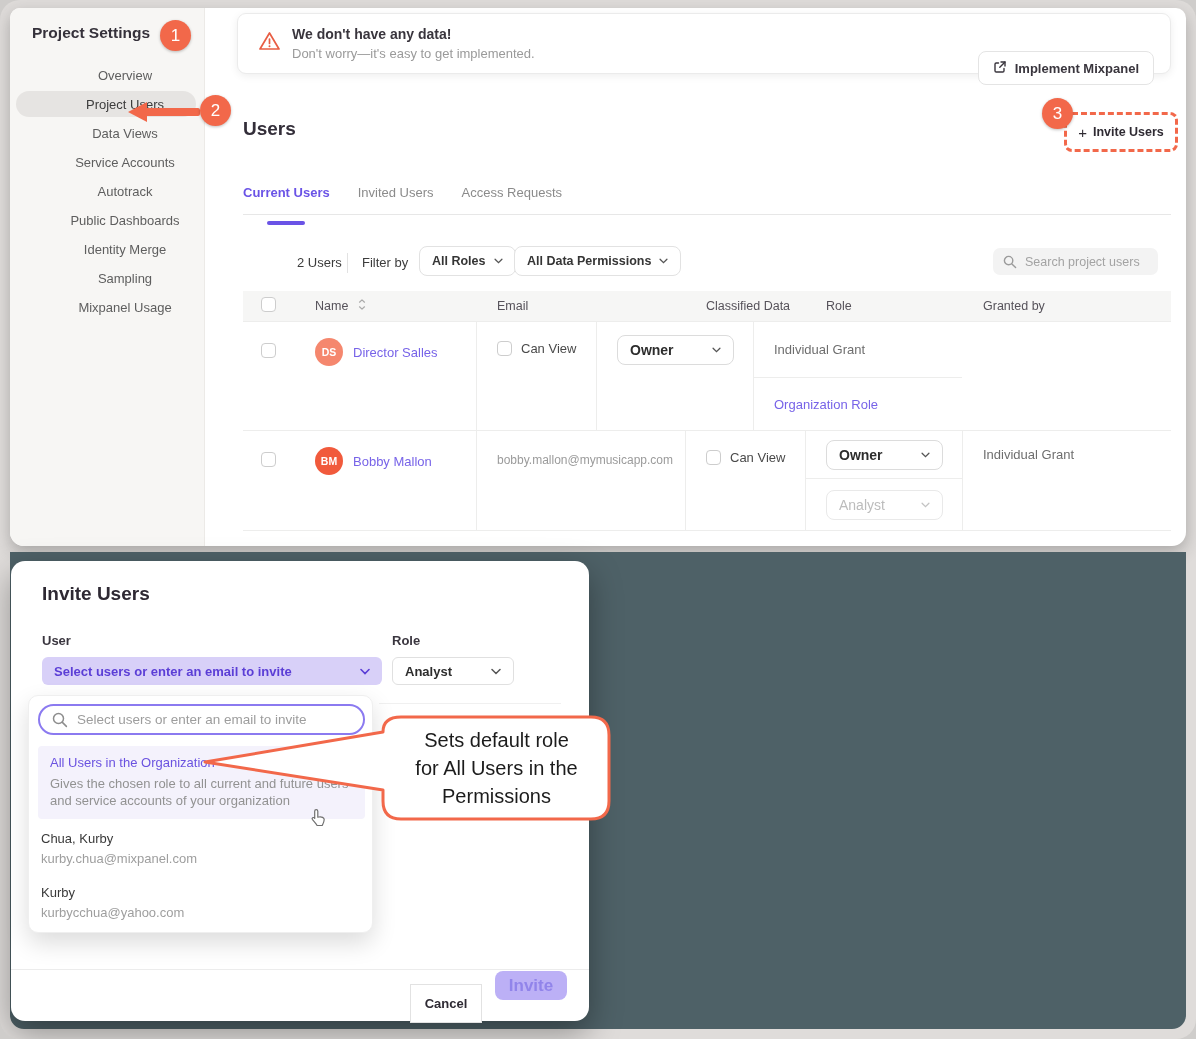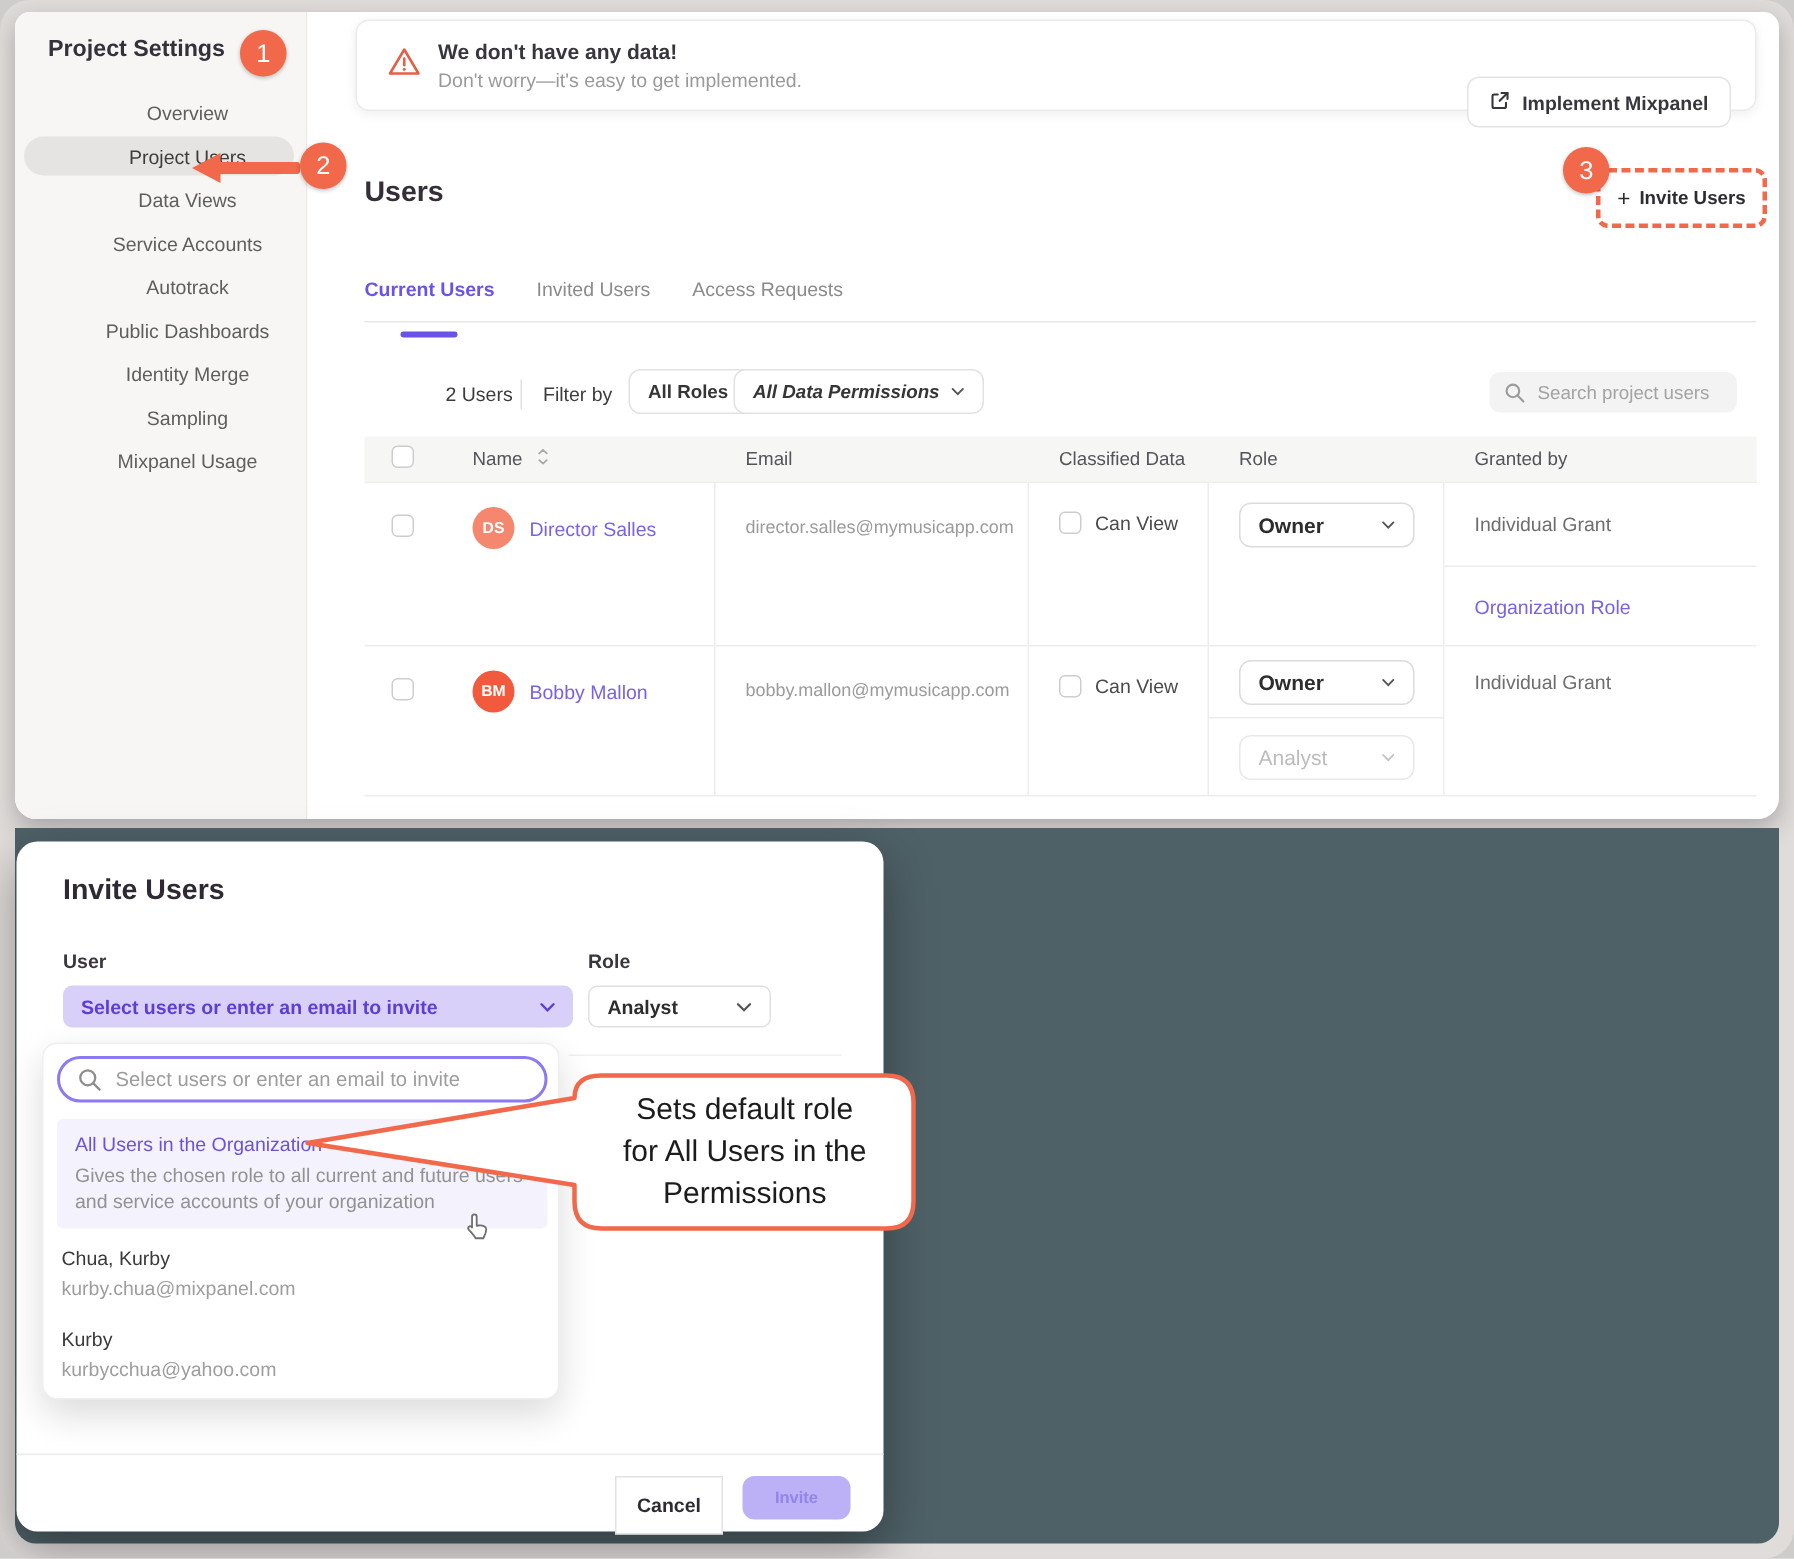--- a/index.html
+++ b/index.html
@@ -69,21 +69,21 @@
               width:38px; height:4px; border-radius:2px; background:#6a53e6; }
   .tabs-divider { position:absolute; left:233px; top:206px; width:928px; height:1px; background:#e7e7e7; }
 
   .count-label { position:absolute; left:287px; top:247px; font-size:13px; color:#3c3c3c; }
   .filter-sep { position:absolute; left:337px; top:245px; width:1px; height:20px; background:#e2e2e2; }
   .filterby-label { position:absolute; left:352px; top:247px; font-size:13px; color:#3c3c3c; }
   .filter-btn { position:absolute; top:238px; height:30px; display:flex; align-items:center; gap:8px;
                 padding:0 12px; border:1px solid #e2e2e2; border-radius:8px; background:#fff;
                 font-size:12.5px; font-weight:600; color:#353535; cursor:pointer; }
   .roles-btn { left:409px; }
-  .perms-btn { left:479px;font-style:italic; }
+  .perms-btn { left:504px; }
 
   .search-box { position:absolute; left:983px; top:240px; width:165px; height:27px;
                 background:#f3f3f3; border-radius:7px; display:flex; align-items:center;
                 gap:8px; padding:0 10px; }
   .search-box input { border:none; outline:none; background:transparent; font-size:12.5px;
                       color:#5c5c5c; width:120px; font-family:"Liberation Sans", sans-serif; }
   .search-box input::placeholder { color:#a3a3a3; }
 
   
   .table { position:absolute; left:233px; top:283px; width:928px; }
@@ -153,22 +153,22 @@
   .opt-1 { top:130px; padding:5px 12px 0 3px; }
   .opt-2 { top:184px; padding:5px 12px 0 3px; }
   .opt-title { font-size:13px; color:#3a3a3a; }
   .opt-mail { margin-top:5px; font-size:13px; color:#9e9e9e; }
   .cursor-icon { position:absolute; left:280px; top:112px; z-index:13; }
 
   .m-footer-line { position:absolute; left:0; top:408px; width:100%; height:1px; background:#ececec; }
   .m-cancel { position:absolute; left:399px; top:423px; width:72px; height:39px; background:#fff;
               border:1px solid #e2e2e2; border-radius:0; font-size:13px; font-weight:700;
               color:#2e2a33; cursor:pointer; font-family:"Liberation Sans", sans-serif; }
-  .m-invite { position:absolute; left:484px; top:423px; width:72px; height:29px; background:#bcb0f6;
-              border:none; border-radius:8px; font-size:11px; font-weight:700; color:#9184ea;
+  .m-invite { position:absolute; left:484px; top:410px; width:72px; height:29px; background:#bcb0f6;
+              border:none; border-radius:8px; font-size:17px; font-weight:700; color:#9184ea;
               cursor:pointer; font-family:"Liberation Sans", sans-serif; }
 
   
   .callout-svg { position:absolute; left:197px; top:710px; z-index:12; }
   .callout-text { position:absolute; left:383px; top:726px; width:227px; z-index:13;
                   text-align:center; font-size:20px; color:#1c1c1c; line-height:28px; }
 </style>
 </head>
 <body>
 
@@ -280,21 +280,20 @@
       </div>
 
       <div class="t-row row-1">
         <div class="c-check"><span class="cb row-cb"></span></div>
         <div class="c-name v-line">
           <div class="name-flex cell">
             <span class="avatar av-0">DS</span>
             <span class="name-link">Director Salles</span>
           </div>
         </div>
-        <div class="c-email v-line email-cell cell">director.salles@mymusicapp.com</div>
         <div class="c-class v-line">
           <div class="class-flex cell">
             <span class="cb"></span>
             <span class="class-label">Can View</span>
           </div>
         </div>
         <div class="c-role v-line">
           <div class="sub" style="height:55px; display:flex; align-items:center;">
             <div class="role-select">
               <span>Owner</span>

